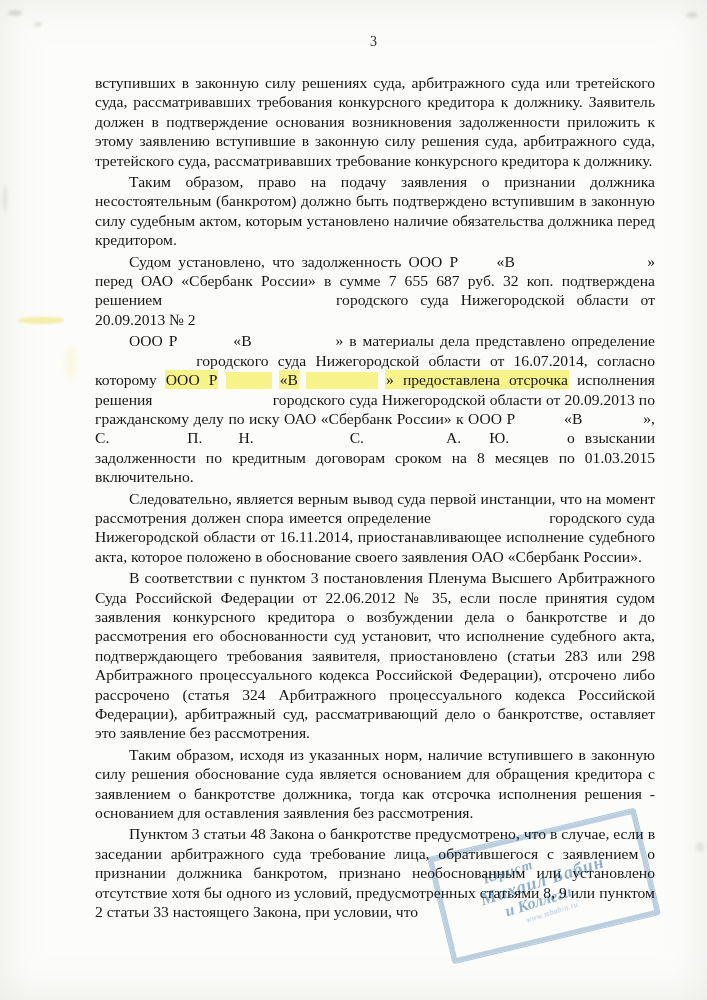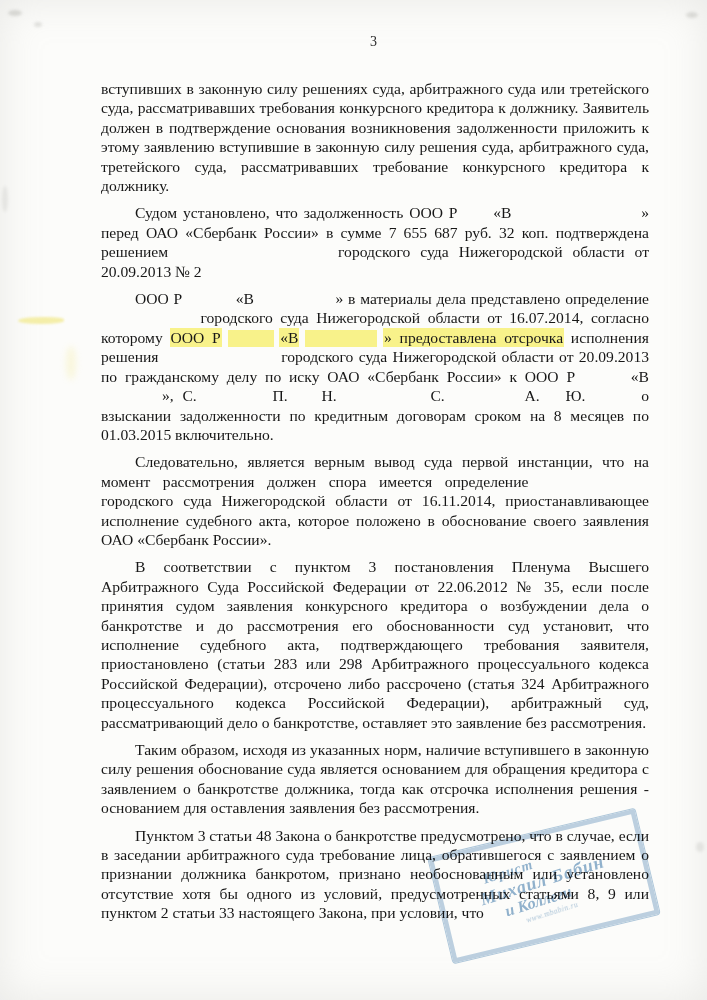--- a/index.html
+++ b/index.html
@@ -20,21 +20,21 @@
     top:34px;left:370px;
     font-size:14px;color:#2a2a2a;
   }
   .text-block{
     position:absolute;
     left:93px;top:71px;width:564px;
     font-size:15.6px;line-height:19.4px;
     color:#171717;
     text-align:justify;
   }
-  .para{margin:8px;padding:0;}
+  .para{margin:2px;padding:0;}
   .para.indent{text-indent:34px;}
   .gap{display:inline-block;height:2px;}
   .hl{background:#f8f28a;box-shadow:0 0 0 1px #f8f28a;}
   .gap.hl{height:15px;vertical-align:text-bottom;}
   
   .margin-mark{
     position:absolute;left:18px;top:317px;width:46px;height:7px;
     background:#f3ec9c;border-radius:60% 40% 50% 50%;
     filter:blur(1px);opacity:.85;
   }
@@ -85,20 +85,21 @@
   <div class="speck s4"></div>
   <div class="speck s5"></div>
 
   <div class="page-number">3</div>
 
   <div class="margin-mark"></div>
   <div class="margin-smudge"></div>
 
   <div class="text-block" id="text-block">
       <p class="para"><span>вступивших в законную силу решениях суда, арбитражного суда или третейского суда, рассматривавших требования конкурсного кредитора к должнику. Заявитель должен в подтверждение основания возникновения задолженности приложить к этому заявлению вступившие в законную силу решения суда, арбитражного суда, третейского суда, рассматривавших требование конкурсного кредитора к должнику.</span></p>
+      <p class="para indent"><span>Таким образом, право на подачу заявления о признании должника несостоятельным (банкротом) должно быть подтверждено вступившим в законную силу судебным актом, которым установлено наличие обязательства должника перед кредитором.</span></p>
       <p class="para indent"><span>Судом установлено, что задолженность ООО Р</span> <span class="gap" style="width: 24px;"></span> <span>«В</span> <span class="gap" style="width: 118px;"></span> <span>» перед ОАО «Сбербанк России» в сумме 7 655 687 руб. 32 коп. подтверждена решением</span> <span class="gap" style="width: 150px;"></span> <span>городского суда Нижегородской области от 20.09.2013 № 2</span></p>
       <p class="para indent"><span>ООО Р</span> <span class="gap" style="width: 44px;"></span> <span>«В</span> <span class="gap" style="width: 72px;"></span> <span>» в материалы дела представлено определение</span> <span class="gap" style="width: 92px;"></span> <span>городского суда Нижегородской области от 16.07.2014, согласно которому</span> <span class="hl">ООО Р</span> <span class="gap hl" style="width: 44px;"></span> <span class="hl">«В</span> <span class="gap hl" style="width: 70px;"></span> <span class="hl">» предоставлена отсрочка</span> <span>исполнения решения</span> <span class="gap" style="width: 112px;"></span> <span>городского суда Нижегородской области от 20.09.2013 по гражданскому делу по иску ОАО «Сбербанк России» к ООО Р</span> <span class="gap" style="width: 40px;"></span> <span>«В</span> <span class="gap" style="width: 52px;"></span> <span>», С.</span> <span class="gap" style="width: 58px;"></span> <span>П.</span> <span class="gap" style="width: 16px;"></span> <span>Н.</span> <span class="gap" style="width: 76px;"></span> <span>С.</span> <span class="gap" style="width: 62px;"></span> <span>А.</span> <span class="gap" style="width: 8px;"></span> <span>Ю.</span> <span class="gap" style="width: 38px;"></span> <span>о взыскании задолженности по кредитным договорам сроком на 8 месяцев по 01.03.2015 включительно.</span></p>
       <p class="para indent"><span>Следовательно, является верным вывод суда первой инстанции, что на момент рассмотрения должен спора имеется определение</span> <span class="gap" style="width: 108px;"></span> <span>городского суда Нижегородской области от 16.11.2014, приостанавливающее исполнение судебного акта, которое положено в обоснование своего заявления ОАО «Сбербанк России».</span></p>
       <p class="para indent"><span>В соответствии с пунктом 3 постановления Пленума Высшего Арбитражного Суда Российской Федерации от 22.06.2012 № 35, если после принятия судом заявления конкурсного кредитора о возбуждении дела о банкротстве и до рассмотрения его обоснованности суд установит, что исполнение судебного акта, подтверждающего требования заявителя, приостановлено (статьи 283 или 298 Арбитражного процессуального кодекса Российской Федерации), отсрочено либо рассрочено (статья 324 Арбитражного процессуального кодекса Российской Федерации), арбитражный суд, рассматривающий дело о банкротстве, оставляет это заявление без рассмотрения.</span></p>
       <p class="para indent"><span>Таким образом, исходя из указанных норм, наличие вступившего в законную силу решения обоснование суда является основанием для обращения кредитора с заявлением о банкротстве должника, тогда как отсрочка исполнения решения - основанием для оставления заявления без рассмотрения.</span></p>
       <p class="para indent"><span>Пунктом 3 статьи 48 Закона о банкротстве предусмотрено, что в случае, если в заседании арбитражного суда требование лица, обратившегося с заявлением о признании должника банкротом, признано необоснованным или установлено отсутствие хотя бы одного из условий, предусмотренных статьями 8, 9 или пунктом 2 статьи 33 настоящего Закона, при условии, что</span></p>
     </div>
 
   <div class="stamp">
     <div class="stamp-inner">

